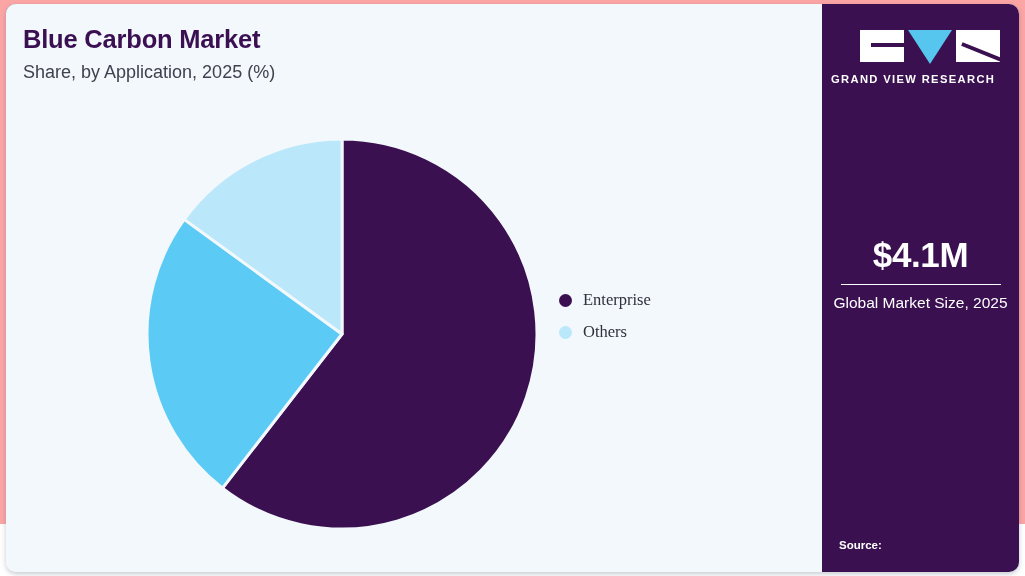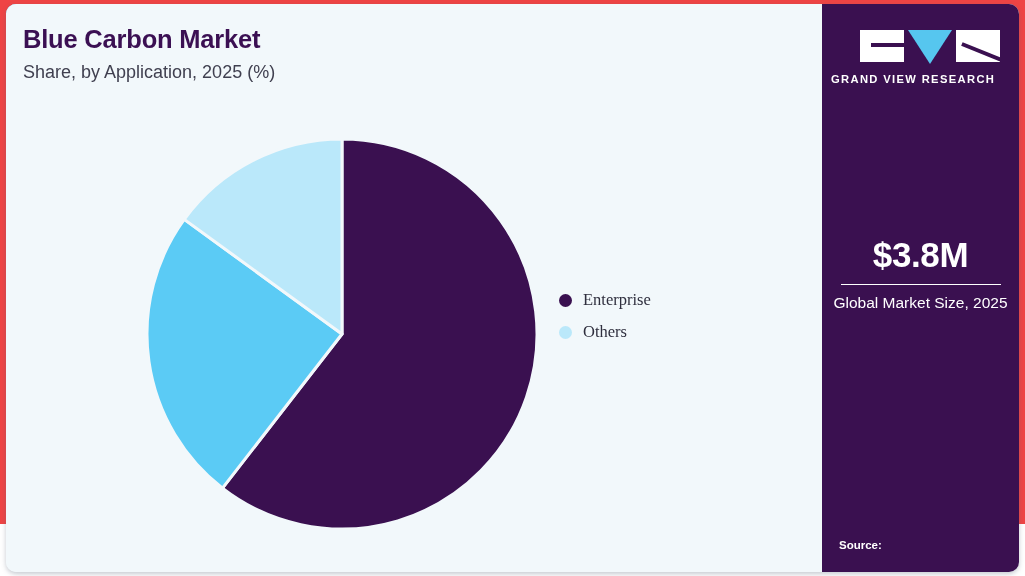--- a/index.html
+++ b/index.html
@@ -11,21 +11,21 @@
   body {
     width: 1025px;
     height: 576px;
     font-family: "Liberation Sans", sans-serif;
     overflow: hidden;
   }
   #infographic {
     position: relative;
     width: 1025px;
     height: 524px;
-    background: #ef4444;
+    background: #fca5a5;
     box-sizing: border-box;
   }
   .card {
     position: absolute;
     left: 6px;
     top: 4px;
     width: 1013px;
     height: 568px;
     border-radius: 10px;
     overflow: hidden;
@@ -276,21 +276,21 @@
       <div class="logo-block">
         <div class="logo-marks">
           <span class="logo-g"></span>
           <span class="logo-v"></span>
           <span class="logo-r"></span>
         </div>
         <div class="logo-text">GRAND VIEW RESEARCH</div>
       </div>
 
       <div class="stat-block">
-        <div class="stat-value">$3.8M</div>
+        <div class="stat-value">$4.1M</div>
         <div class="stat-divider"></div>
         <div class="stat-caption">Global Market Size, 2025</div>
       </div>
 
       <div class="source-block">
         <div class="source-label">Source:</div>
       </div>
 
     </div>
   </div>

